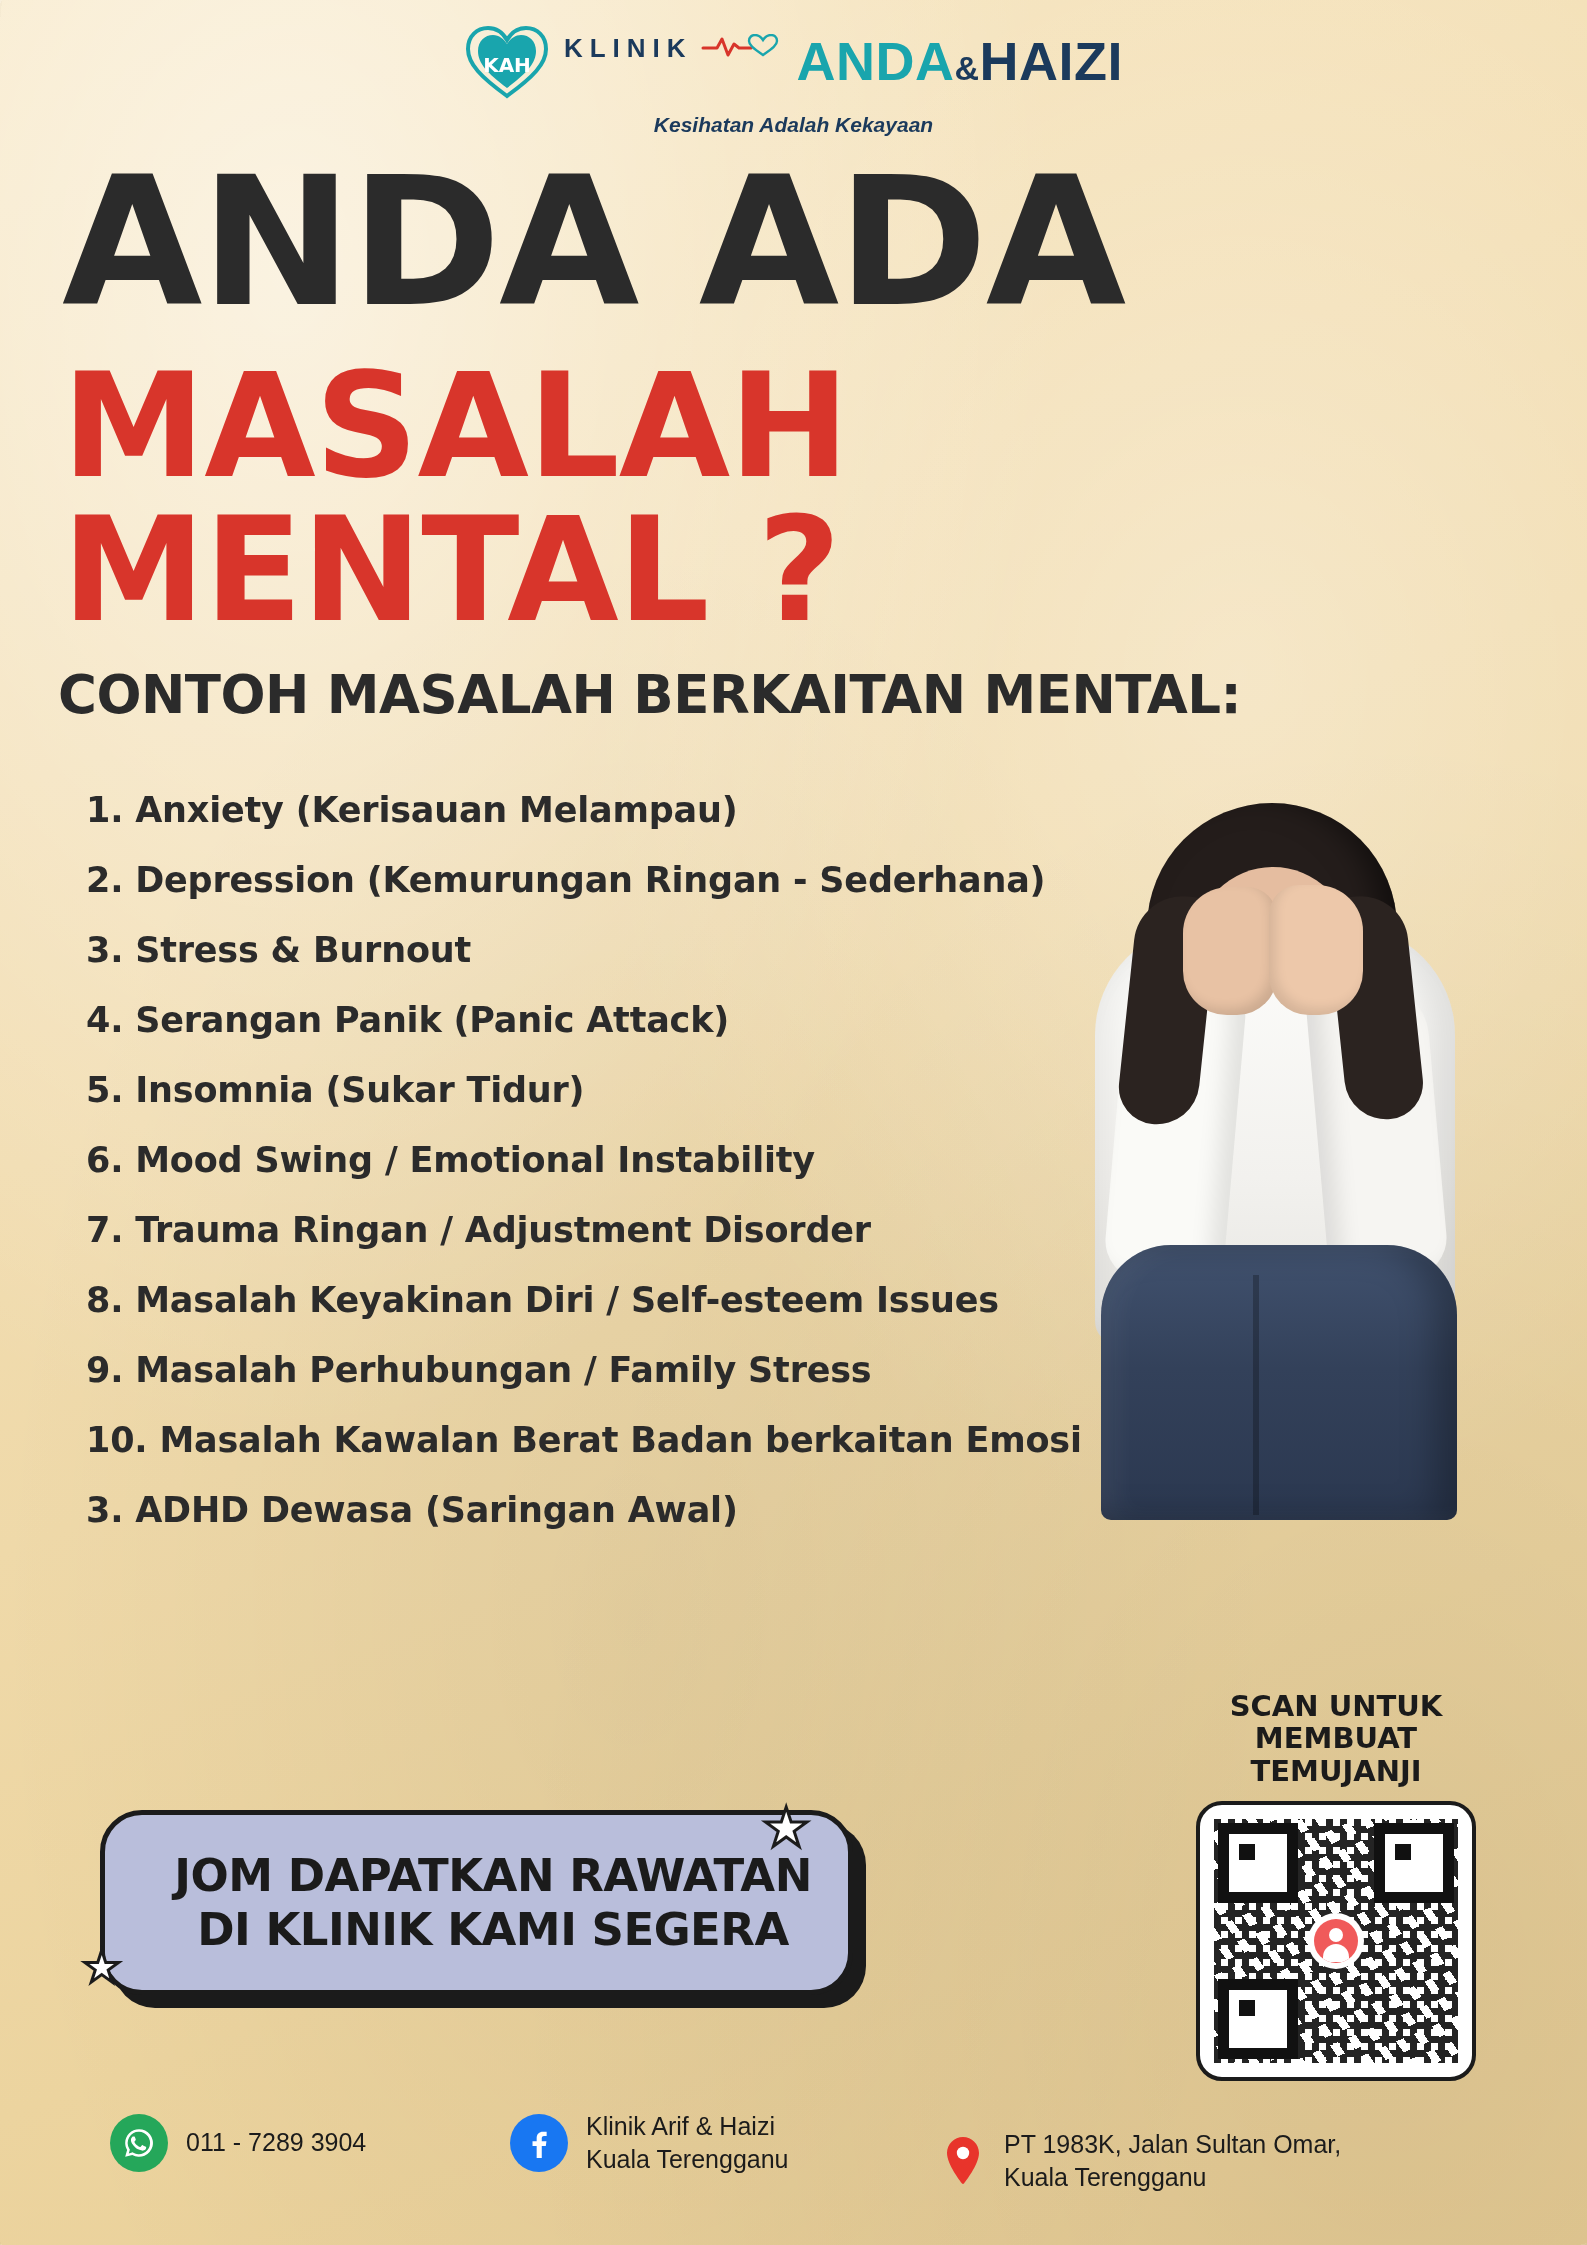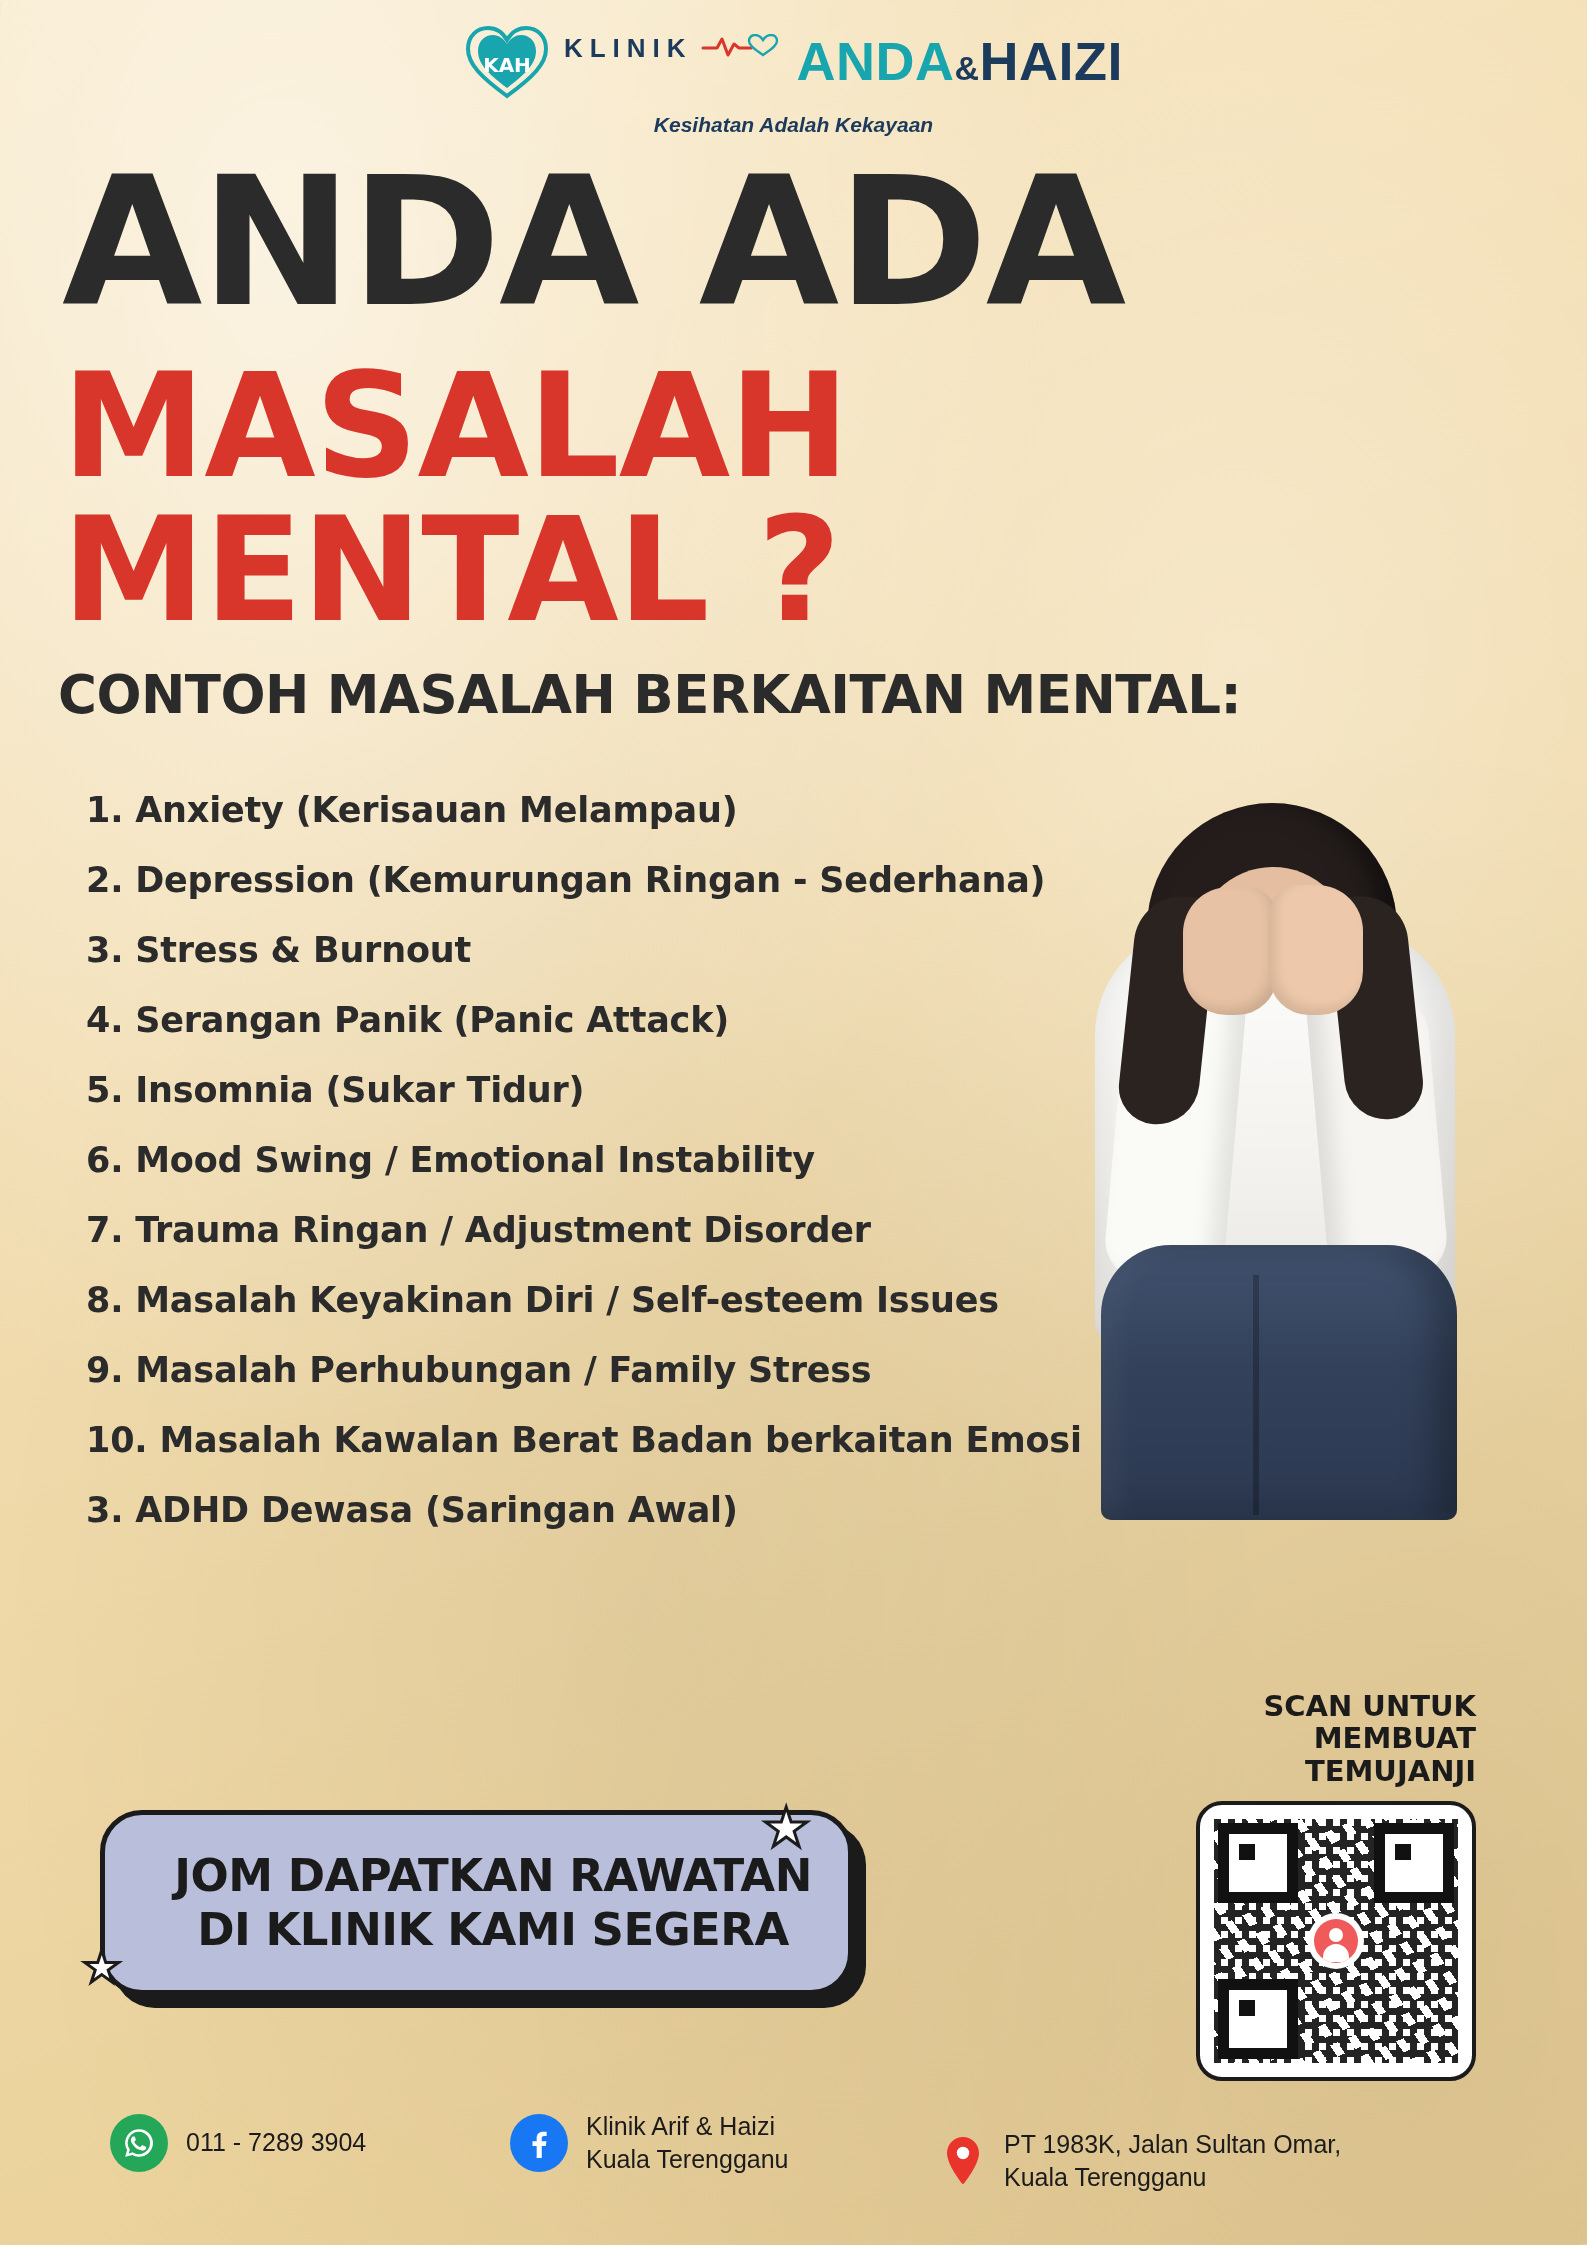--- a/index.html
+++ b/index.html
@@ -305,21 +305,21 @@
   }
   .star-a { left: 762px; top: 1800px; }
   .star-b { left: 82px; top: 1945px; font-size: 44px; }
 
   
   .qr-block {
     position: absolute;
     left: 1160px;
     top: 1690px;
     width: 280px;
-    text-align: right;
+    text-align: center;
     padding-left: 36px;
   }
   .qr-caption {
     font-family: "DejaVu Sans", sans-serif;
     font-weight: 700;
     font-size: 29px;
     line-height: 1.12;
     color: #1b1b1b;
     margin-bottom: 14px;
   }

